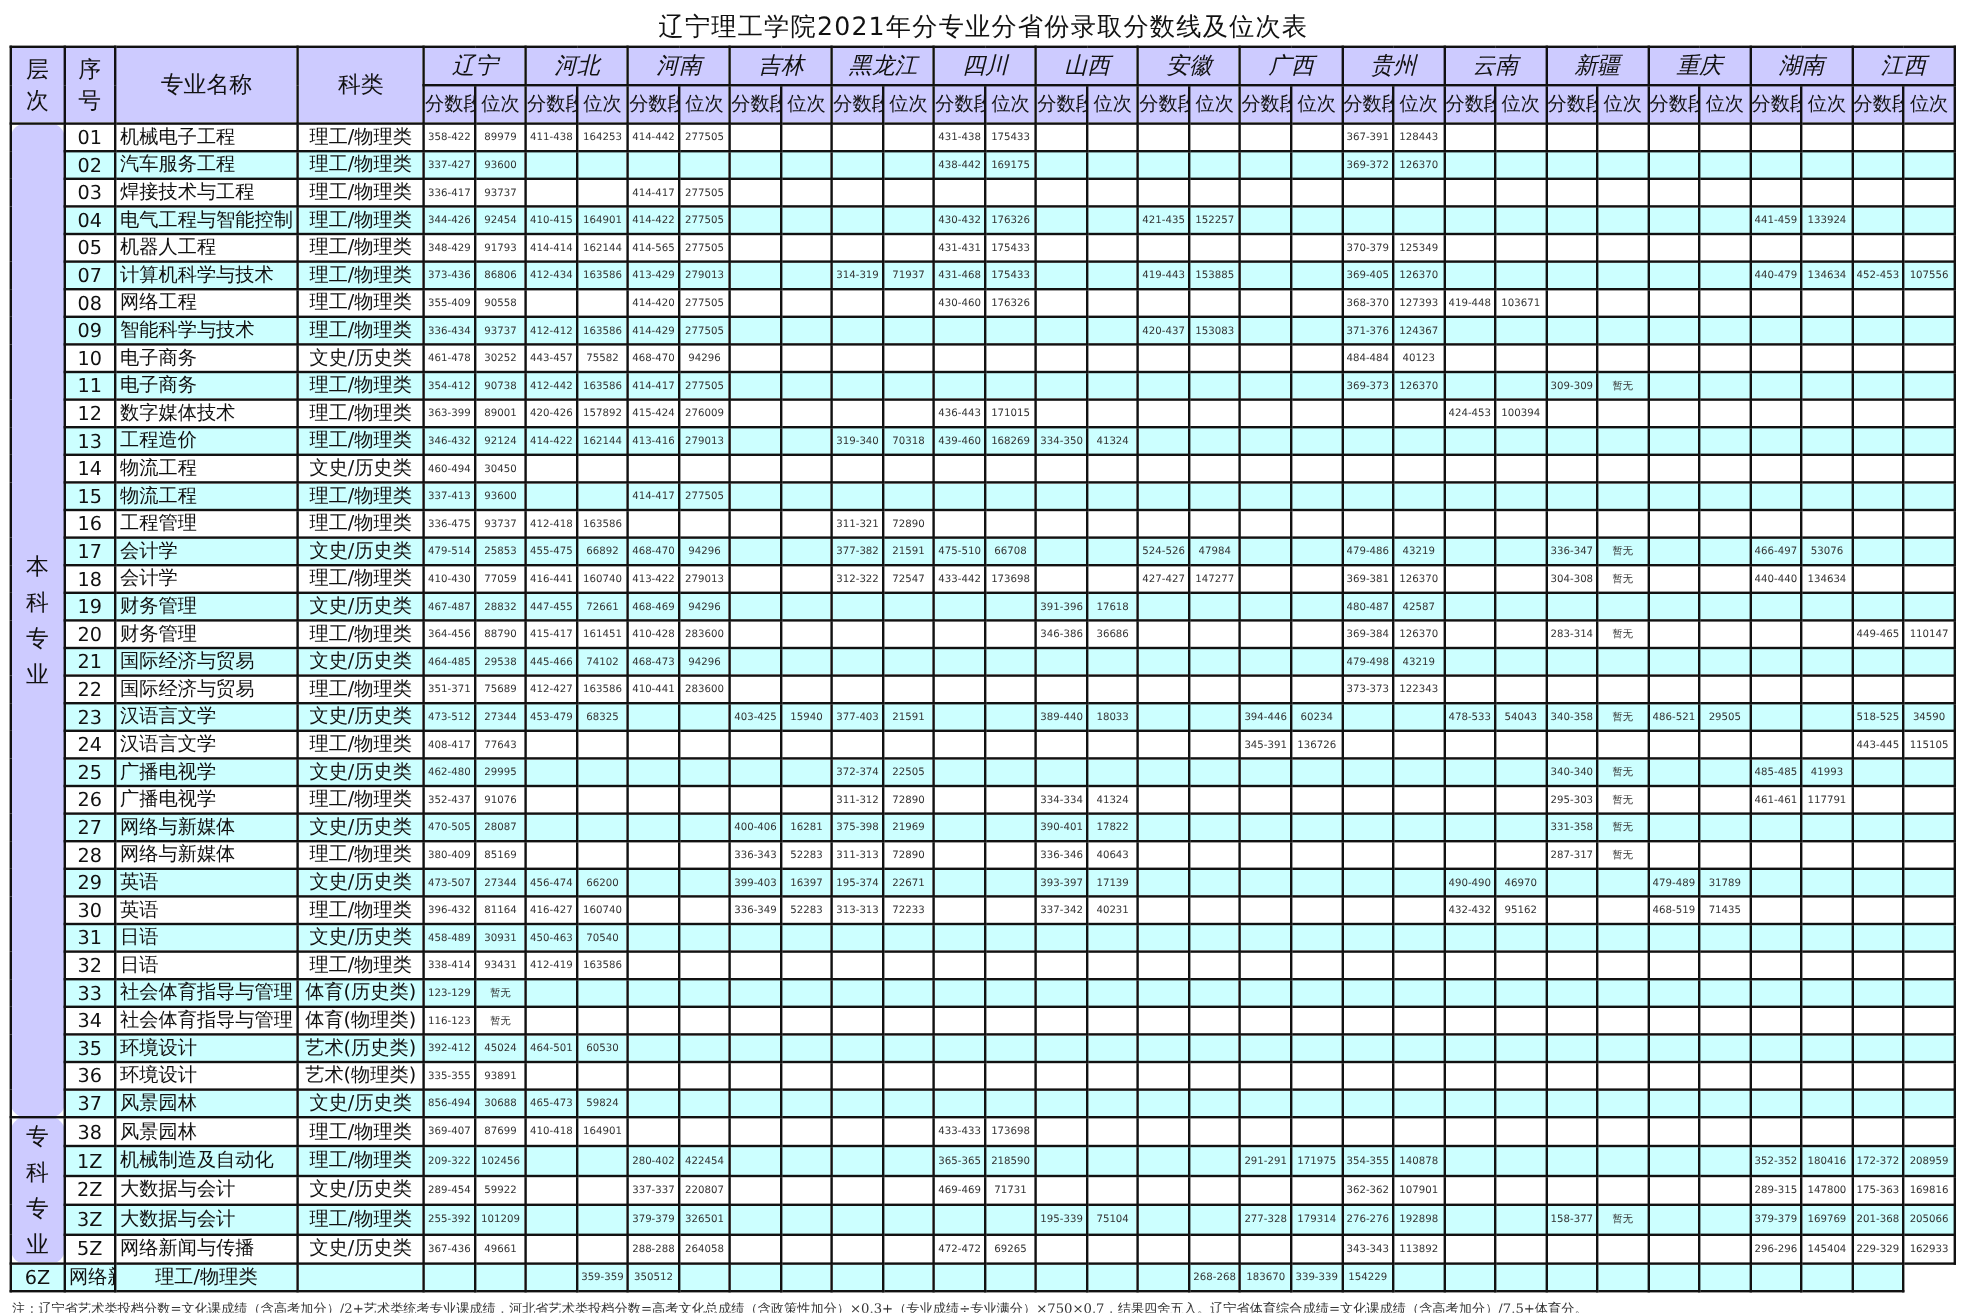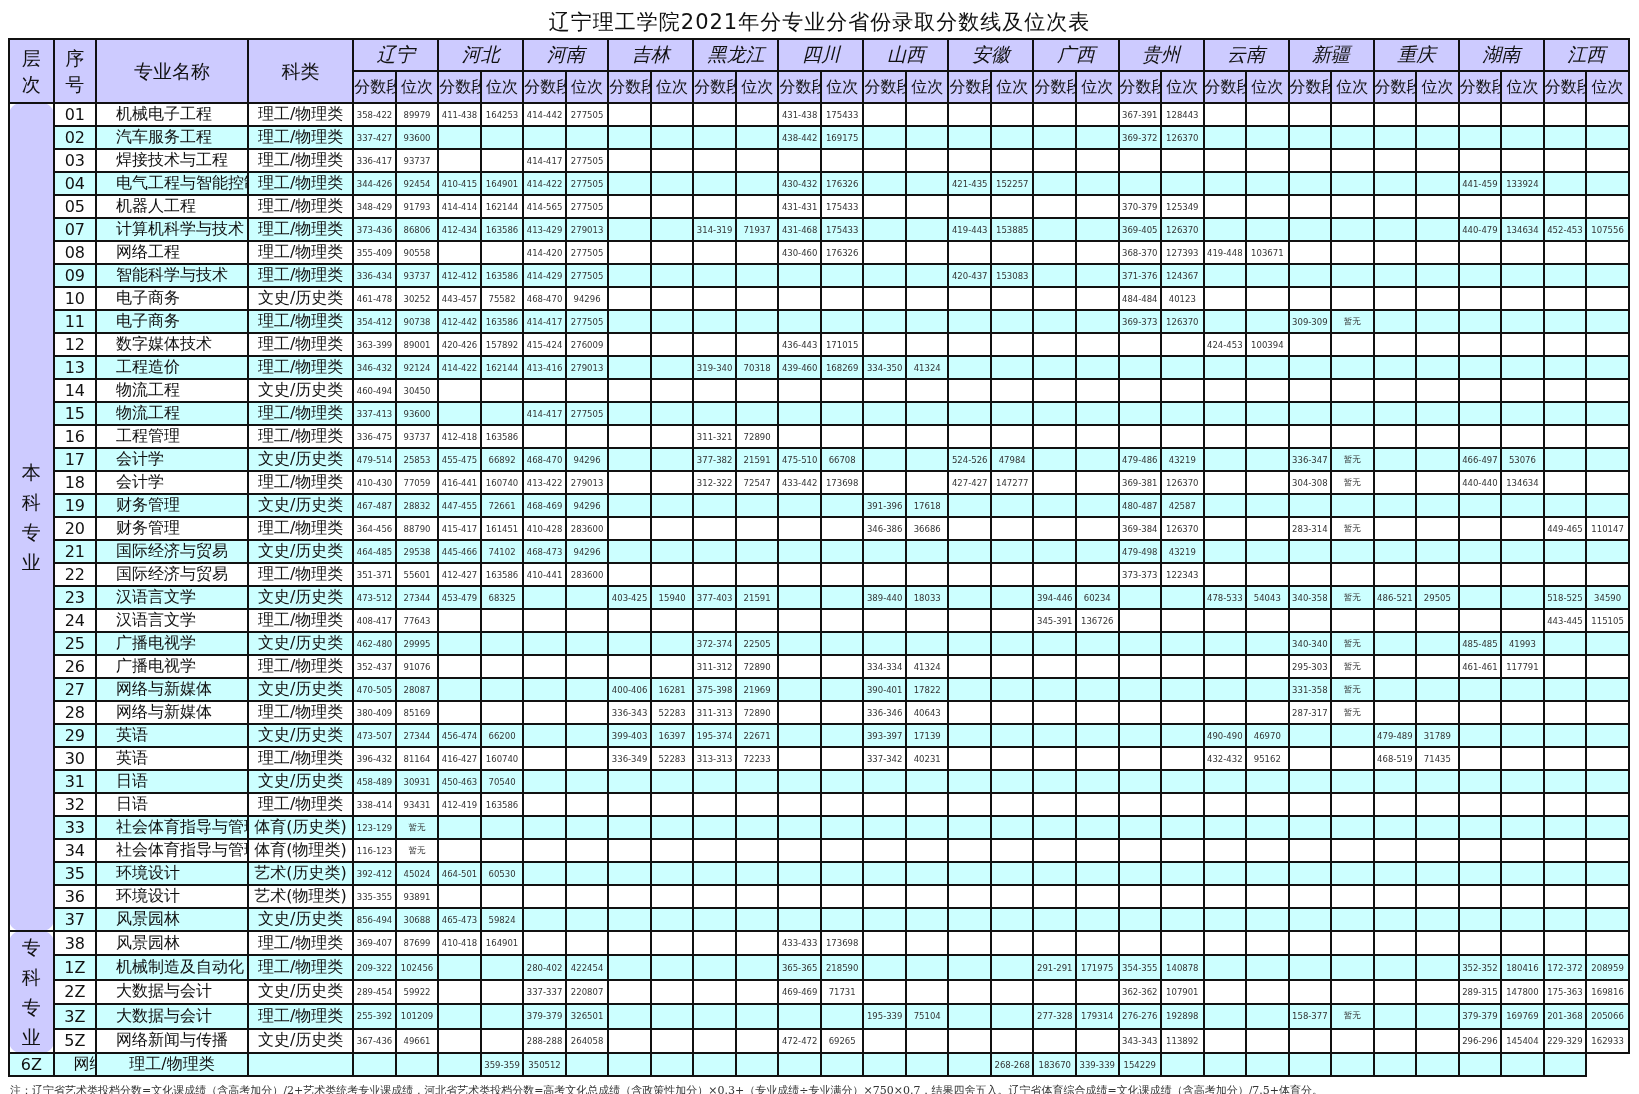--- a/index.html
+++ b/index.html
@@ -12,21 +12,21 @@
   table.score td, table.score th { border:2px solid #111; padding:0; overflow:hidden;
                 white-space:nowrap; }
   th.h { background:#cdcbff; font-weight:normal; }
   th.h1 { font-size:19px; height:30px;font-style:italic; }
   th.h2 { font-size:16px; height:30px; }
   th.big { font-size:19px; line-height:26px; }
   td.lvl { background:#cdcbff; font-size:19px; text-align:center; vertical-align:middle;
            line-height:30px;border-radius:12px; }
   tr.r td { height:19px; }
   tr.r td.seq { font-size:16px; text-align:center; }
-  tr.r td.name { font-size:16px; padding-left:19px; }
+  tr.r td.name { font-size:16px; padding-left:3px; }
   tr.r td.cat { font-size:16px; text-align:center; }
   tr.r td.v { font-size:8.5px; text-align:center; color:#333; }
   tr.odd td.seq, tr.odd td.name, tr.odd td.cat, tr.odd td.v { background:#ffffff; }
   tr.even td.seq, tr.even td.name, tr.even td.cat, tr.even td.v { background:#ccffff; }
   .note { position:absolute; left:10px; top:1068px; font-size:11px; color:#333;
           font-family:"DejaVu Serif","Liberation Serif",serif; white-space:nowrap;margin-top:15px; }
 </style>
 </head>
 <body>
 
@@ -824,21 +824,21 @@
         <td class="v"></td>
         <td class="v"></td>
         <td class="v"></td>
         <td class="v"></td>
       </tr>
       <tr class="r odd">
         <td class="seq">22</td>
         <td class="name">国际经济与贸易</td>
         <td class="cat">理工/物理类</td>
         <td class="v">351-371</td>
-        <td class="v">55601</td>
+        <td class="v">75689</td>
         <td class="v">412-427</td>
         <td class="v">163586</td>
         <td class="v">410-441</td>
         <td class="v">283600</td>
         <td class="v"></td>
         <td class="v"></td>
         <td class="v"></td>
         <td class="v"></td>
         <td class="v"></td>
         <td class="v"></td>

